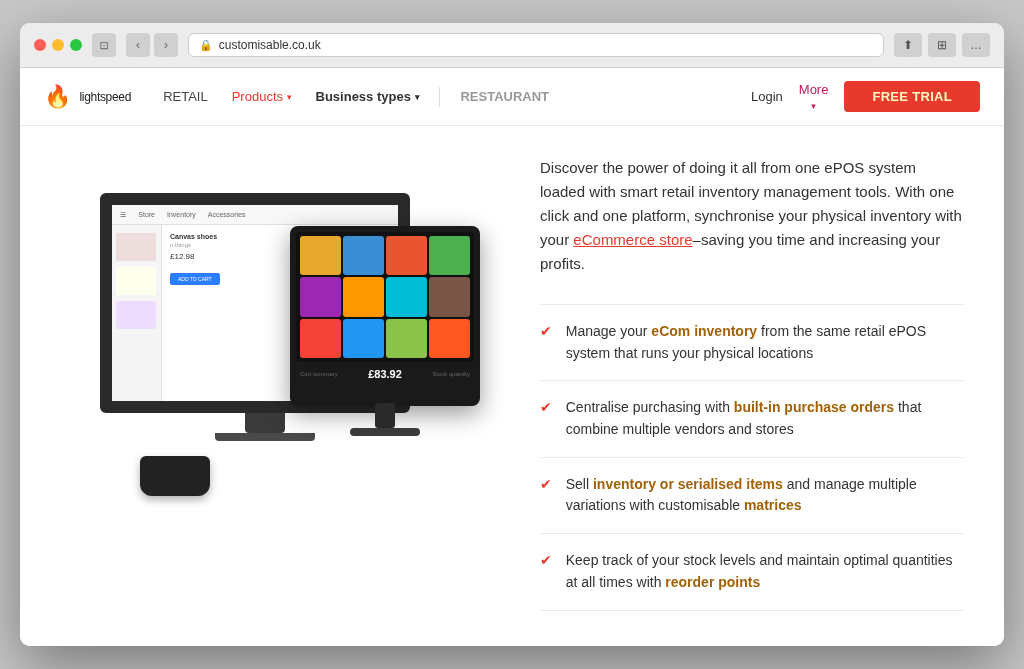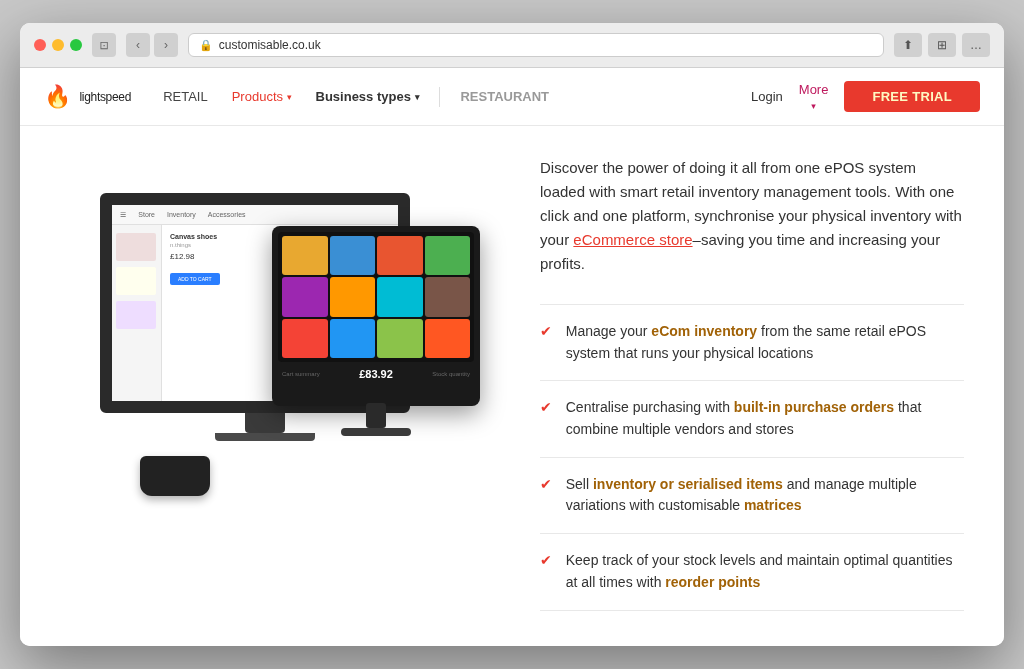--- a/index.html
+++ b/index.html
@@ -377,21 +377,21 @@
       background: #4a4a4a;
       margin: 0 auto;
       border-radius: 0 0 4px 4px;
     }
 
     
     .pos-tablet {
       position: absolute;
       right: 0;
       top: 60px;
-      width: 208px;
+      width: 190px;
       height: 180px;
       background: #1a1a1a;
       border-radius: 8px;
       padding: 6px;
       box-shadow: 0 8px 24px rgba(0,0,0,0.4);
     }
 
     .pos-screen {
       background: #111;
       width: 100%;

